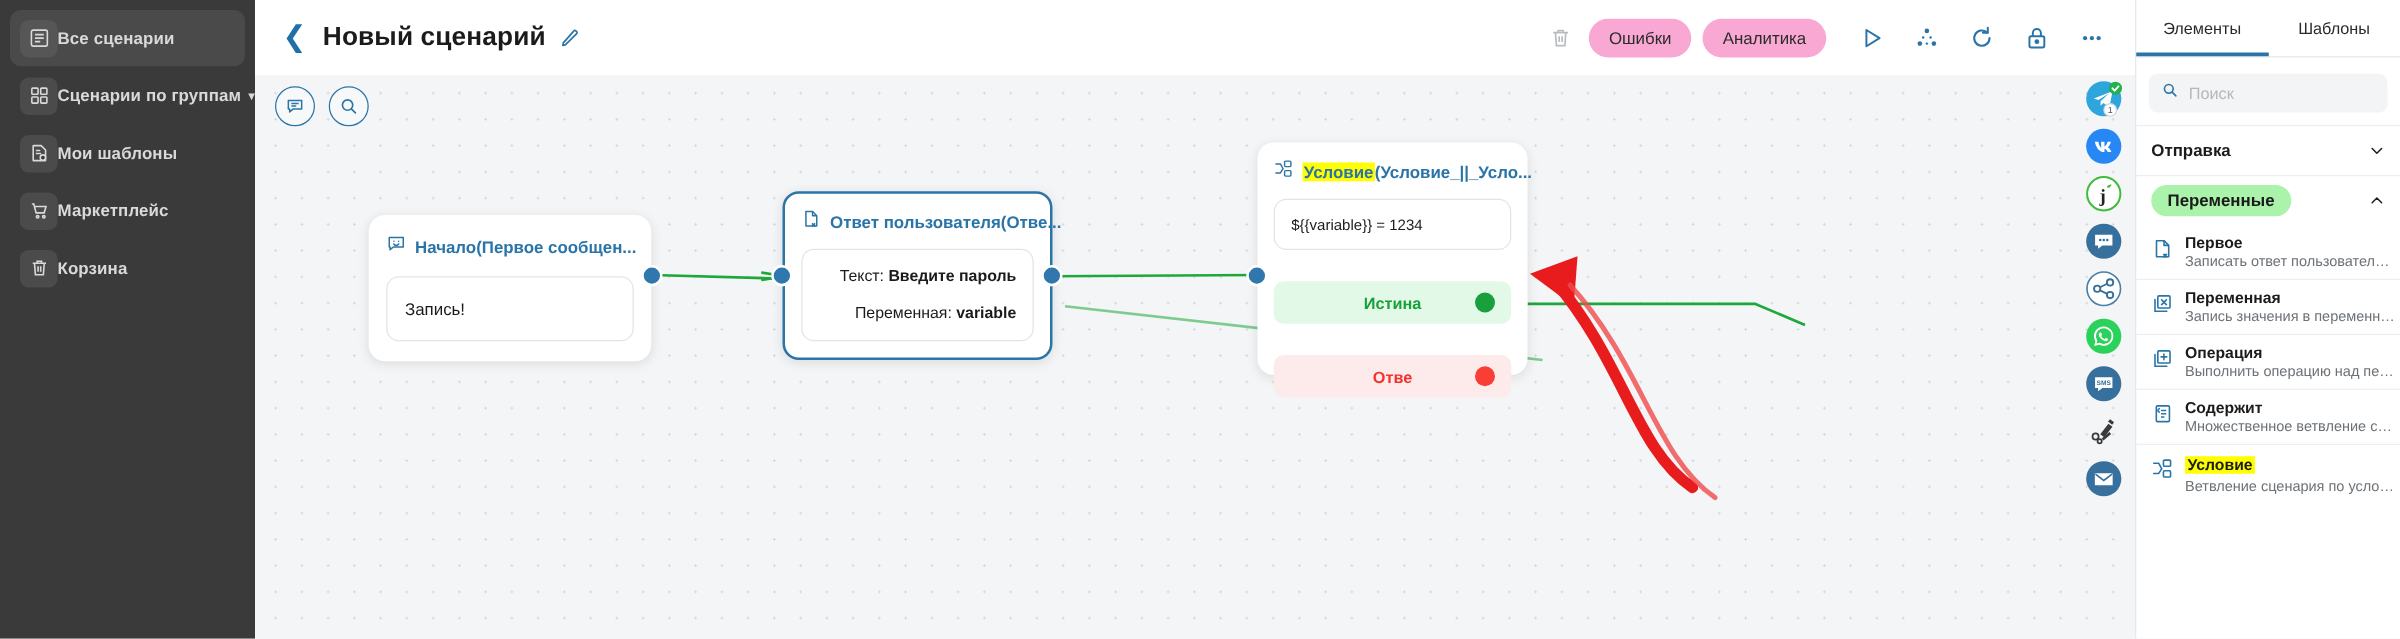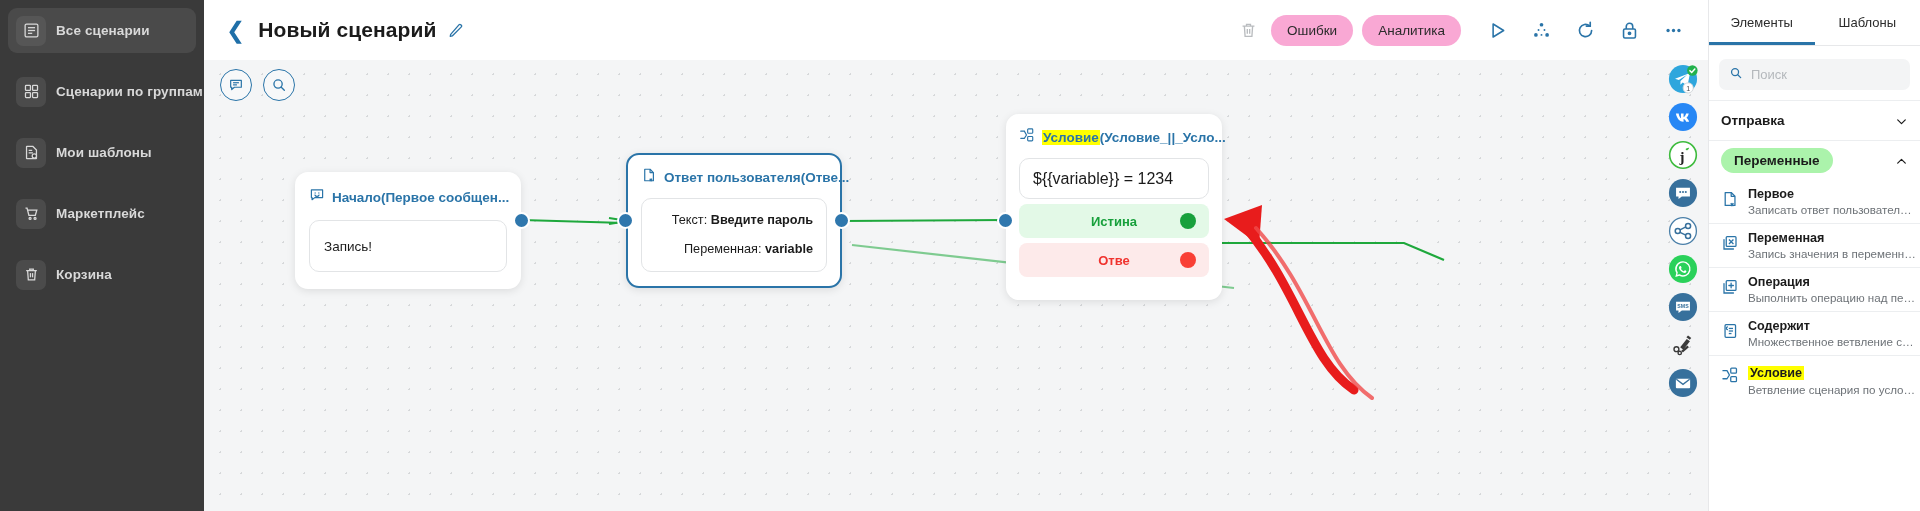--- a/index.html
+++ b/index.html
@@ -9,23 +9,23 @@
     background: #f4f5f6;
   }
   #app { position: relative; width: 1920px; height: 511px; display: flex; }
 
   
   .sidebar {
     width: 204px; height: 511px; background: #3a3a3a;
     padding: 8px 8px 0 8px; flex: 0 0 204px;
   }
   .side-item {
-    display: flex; align-items: center; gap: 10px;
+    display: flex; align-items: center; gap: 0;
     height: 45px; border-radius: 9px; padding: 0 8px;
-    margin-bottom: 16px; cursor: pointer;
+    margin-bottom: 1px; cursor: pointer;
   }
   .side-item.active { background: #4a4a4a; }
   .side-ico {
     width: 30px; height: 30px; border-radius: 7px; background: #4b4b4b;
     display: flex; align-items: center; justify-content: center;
     flex: 0 0 30px;
   }
   .side-item.active .side-ico { background: #565656; }
   .side-ico svg { width: 17px; height: 17px; display:block; }
   .side-label {
@@ -105,23 +105,23 @@
   .kv { font-size: 12.7px; color: #1b1b1b; line-height: 1.45; white-space: nowrap; text-align: right; }
   .kv + .kv { margin-top: 11px; }
   .kv b { font-weight: 700; }
 
   #node-cond {
     left: 802px; top: 54px; width: 216px; height: 186px;
     box-shadow: 0 2px 9px rgba(0,0,0,.10); padding: 13px 13px 12px 13px;
   }
   .hl { background: #ffff00; color: #2a74a8; padding: 0 1px; }
   #node-cond .inner-box { margin-top: 11px; height: 41px; display:flex; align-items:center; padding: 0 13px; }
-  .expr { font-size: 16px; color: #1b1b1b; font-family: "Liberation Sans", sans-serif; }
+  .expr { font-size: 12px; color: #1b1b1b; font-family: "Liberation Sans", sans-serif; }
   .branch {
-    height: 34px; border-radius: 8px; margin-top: 5px; display: flex;
+    height: 34px; border-radius: 8px; margin-top: 25px; display: flex;
     align-items: center; justify-content: center; position: relative;
     font-size: 13px; font-weight: 700;
   }
   .branch-true { background: #e3f9e7; color: #18a03c; }
   .branch-false { background: #fdeaea; color: #f0332e; }
   .dot-r { position: absolute; right: 13px; width: 16px; height: 16px; border-radius: 50%; }
   .dot-true { background: #18a03c; }
   .dot-false { background: #f93f35; }
 
   .port {

